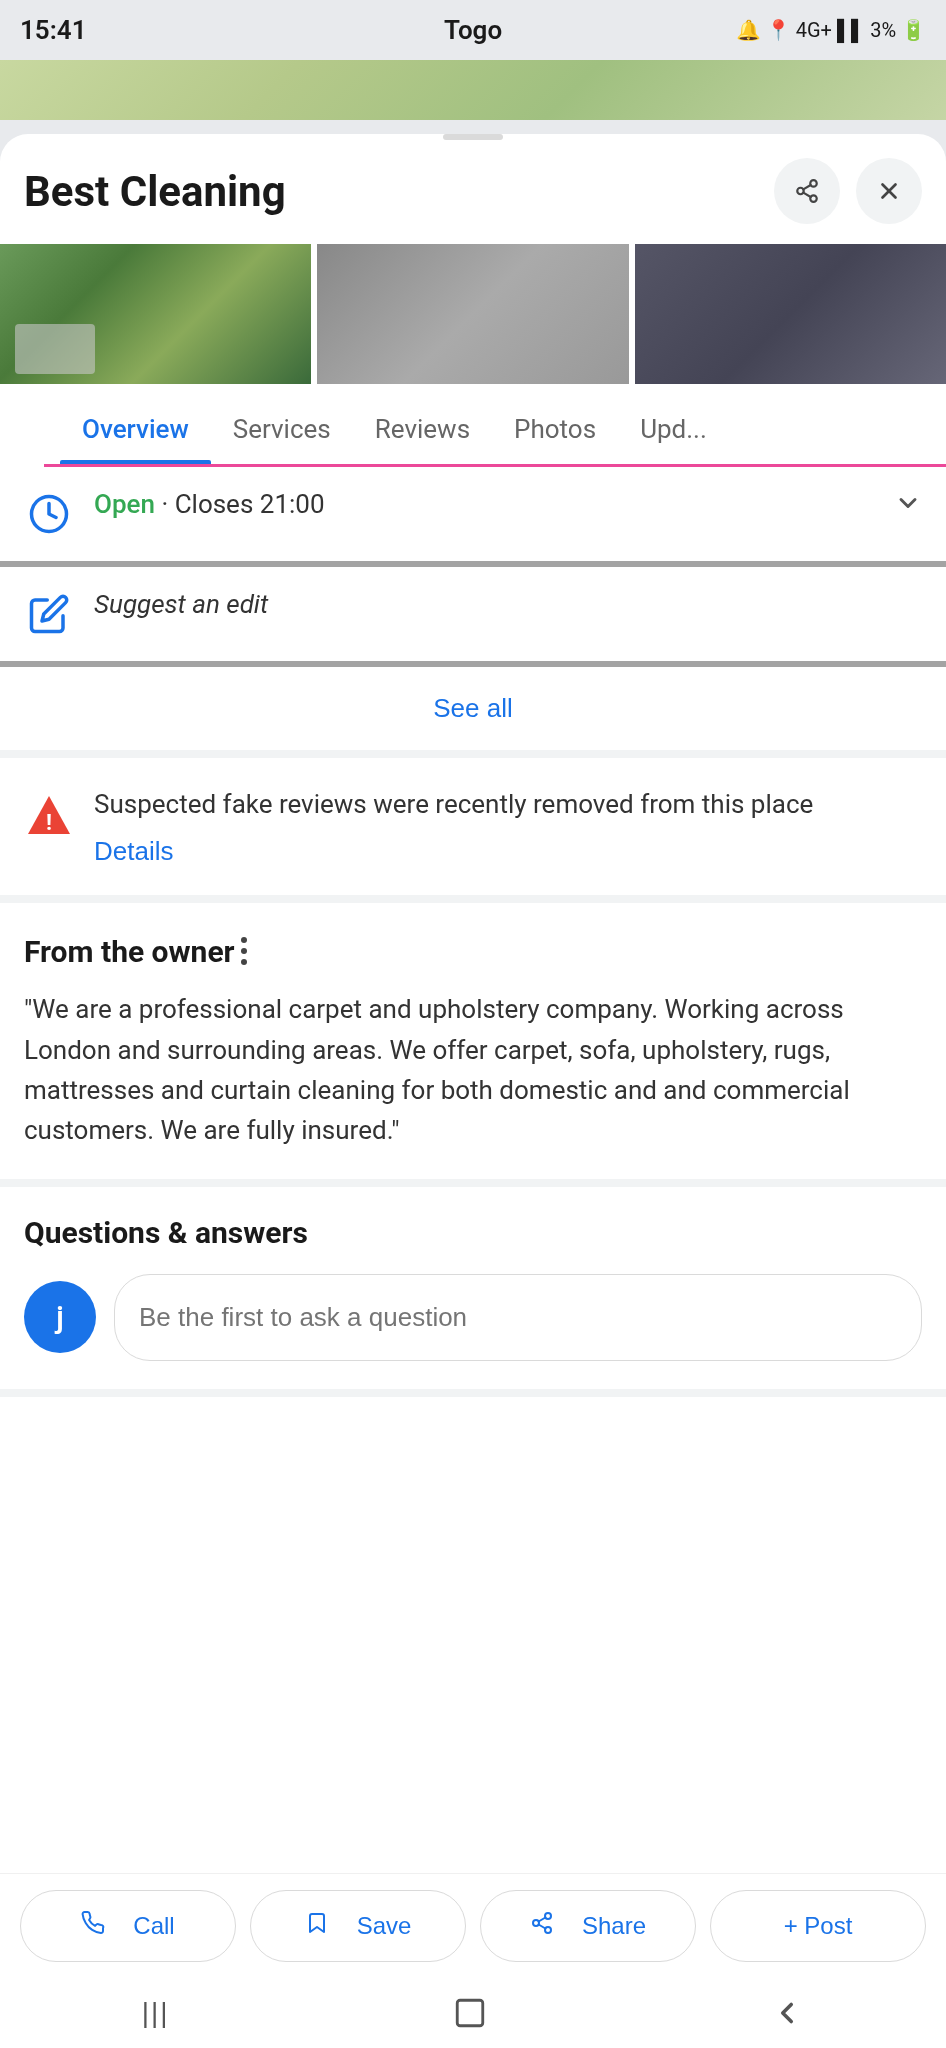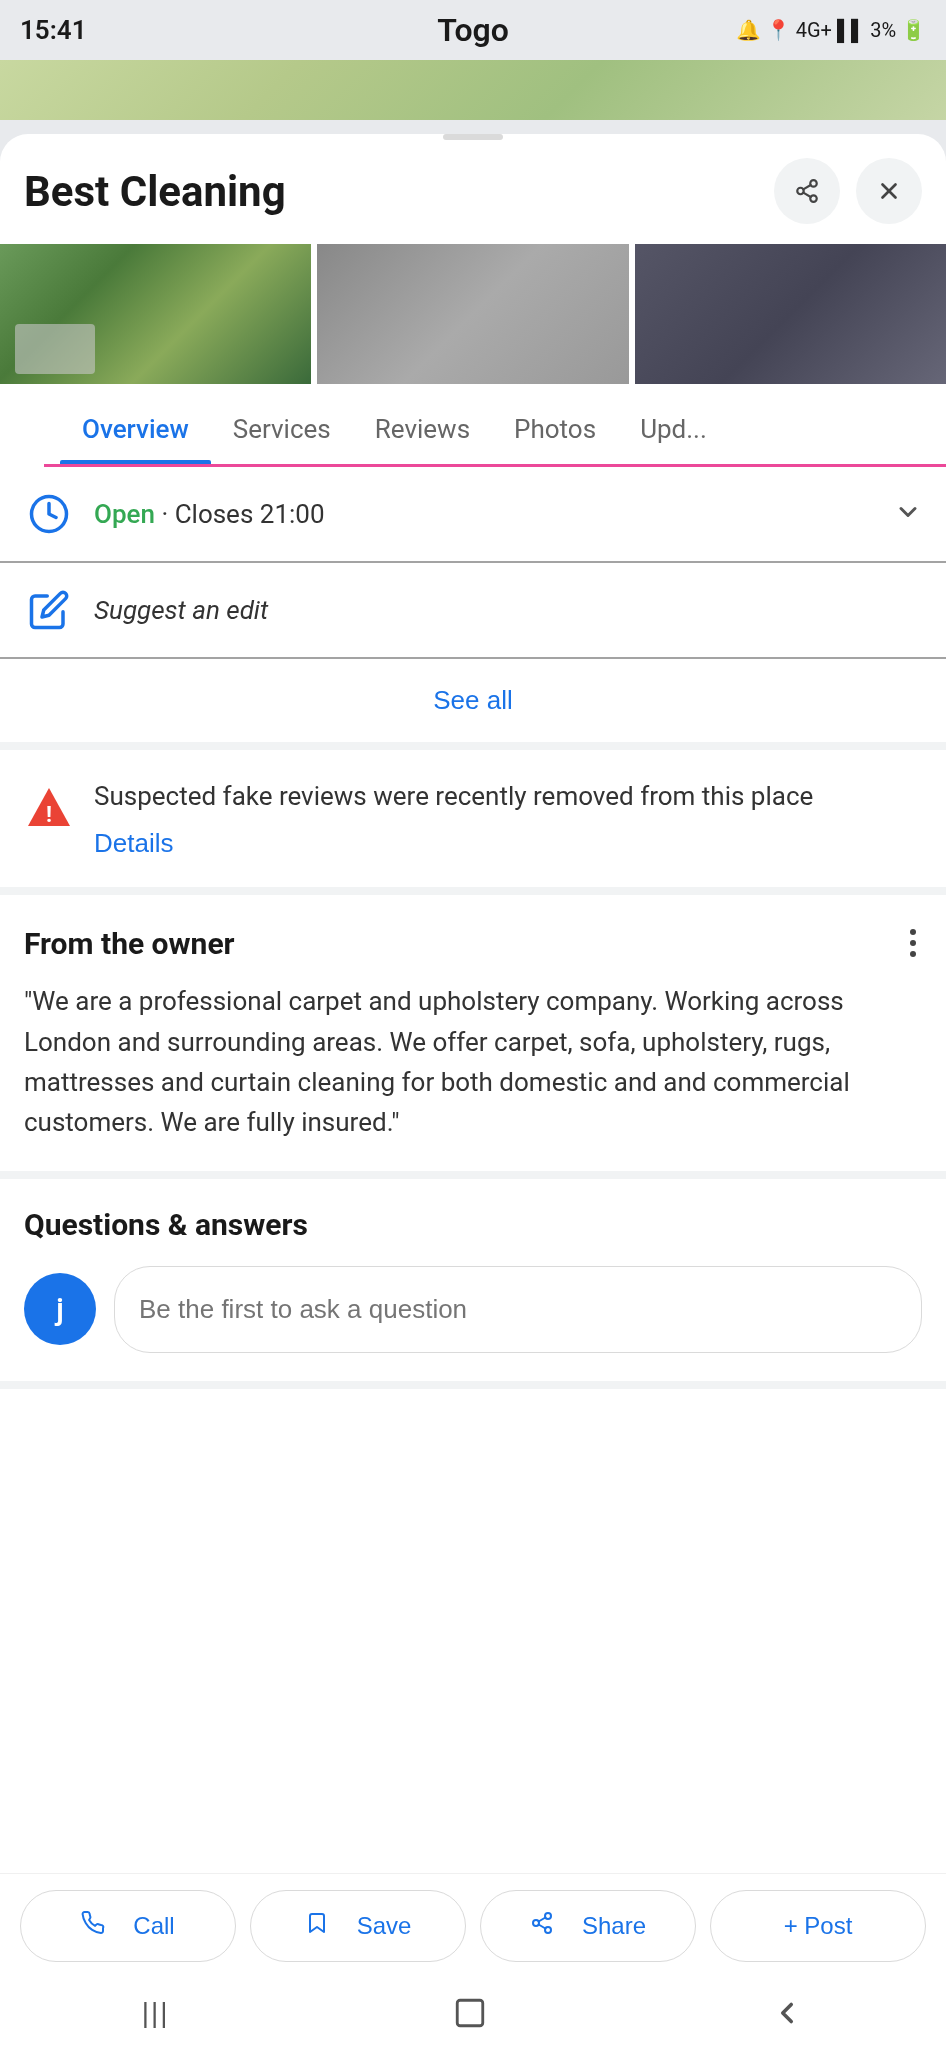--- a/index.html
+++ b/index.html
@@ -25,21 +25,21 @@
       padding: 0 20px;
       position: relative;
       z-index: 10;
     }
     .status-time {
       font-size: 26px;
       font-weight: 600;
       color: #1a1a1a;
     }
     .status-center {
-      font-size: 32px;
+      font-size: 26px;
       font-weight: 600;
       color: #1a1a1a;
       position: absolute;
       left: 50%;
       transform: translateX(-50%);
     }
     .status-icons {
       display: flex;
       align-items: center;
       gap: 8px;
@@ -167,23 +167,23 @@
       left: 0;
       right: 0;
       height: 4px;
       background: #1a73e8;
       border-radius: 2px 2px 0 0;
     }
 
     
     .info-row {
       display: flex;
-      align-items: center;
+      align-items: flex-start;
       padding: 22px 24px;
-      border-bottom: 2px solid #a3a3a3;
+      border-bottom: 6px solid #a3a3a3;
     }
     .info-icon {
       width: 50px;
       height: 50px;
       display: flex;
       align-items: center;
       justify-content: center;
       margin-right: 20px;
       flex-shrink: 0;
     }
@@ -260,21 +260,20 @@
     }
 
     
     .owner-section {
       padding: 28px 24px;
       border-bottom: 8px solid #f1f3f4;
     }
     .owner-header {
       display: flex;
       align-items: center;
-      justify-content: space-between;
       margin-bottom: 18px;
     }
     .owner-title {
       font-size: 30px;
       font-weight: 700;
       color: #1a1a1a;
     }
     .more-options-btn {
       background: none;
       border: none;

